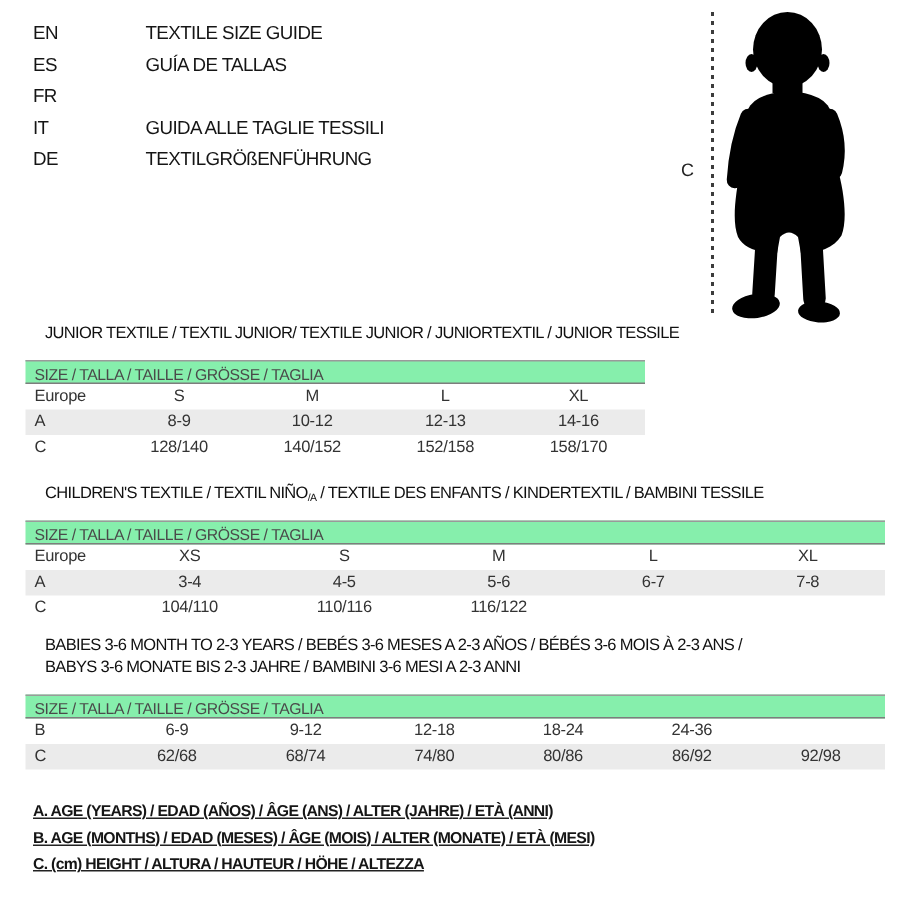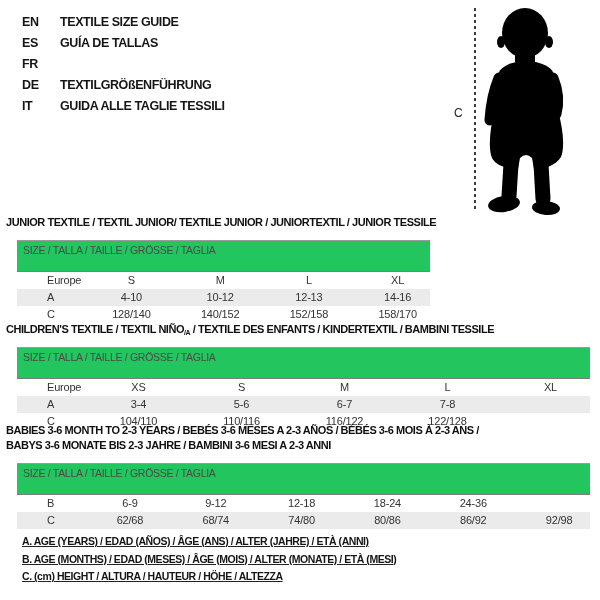--- a/index.html
+++ b/index.html
@@ -2,47 +2,47 @@
 <html><head>
 <meta charset="utf-8">
 <style>
   html,body{margin:0;padding:0;background:#fff;}
   .canvas{
     position:relative;width:600px;height:600px;background:#ffffff;overflow:hidden;
     font-family:"Liberation Sans", sans-serif;color:#222;
   }
   
   .lang-list{position:absolute;left:22px;top:12px;}
-  .lang-row{display:flex;line-height:21px;font-size:12.5px;font-weight:700;
-    letter-spacing:-0.4px;color:#151515;white-space:nowrap;}
+  .lang-row{display:flex;line-height:21px;font-size:12.5px;font-weight:400;
+    letter-spacing:-0.4px;color:#151515;white-space:nowrap;gap:37px;}
   .lang-code{width:38px;flex:0 0 38px;}
   
   .figure-area{position:absolute;left:440px;top:0;width:160px;height:230px;}
   .dashed-line{position:absolute;left:34px;top:8px;width:2px;height:203px;
     background:repeating-linear-gradient(to bottom,#3c3c3c 0 3px,transparent 3px 6px);}
   .figure-c{position:absolute;left:14px;top:106px;font-size:12px;color:#222;}
   .figure-svg{position:absolute;left:38px;top:6px;}
   
-  .section-title{position:absolute;left:6px;font-size:11px;font-weight:700;
+  .section-title{position:absolute;left:30px;font-size:11px;font-weight:400;
     letter-spacing:-0.45px;color:#101010;white-space:nowrap;line-height:15px;}
   .sub{font-size:7px;position:relative;top:2px;}
   
   .size-table{position:absolute;left:17px;font-size:11px;color:#333;}
   .t-w1{width:413px;}
   .t-w2{width:573px;}
-  .size-bar{height:32px;line-height:18px;background:#22c55e;color:#4a4a4a;
+  .size-bar{height:16px;line-height:18px;background:#86efac;color:#4a4a4a;
     padding-left:6px;font-size:10.5px;letter-spacing:-0.3px;
     border-top:1px solid #9a9a9a;border-bottom:1px solid #7d7d7d;
     box-sizing:border-box;white-space:nowrap;}
   .t-row{display:grid;height:17px;line-height:17px;align-items:center;}
   .cols4{grid-template-columns:58px repeat(4,1fr);}
   .cols5{grid-template-columns:58px repeat(5,1fr);}
   .cols6{grid-template-columns:58px repeat(6,1fr);}
   .t-row .lbl{padding-left:6px;text-align:left;letter-spacing:-0.2px;}
-  .t-row span{text-align:center;letter-spacing:-0.2px;white-space:nowrap;margin-left:24px;}
+  .t-row span{text-align:center;letter-spacing:-0.2px;white-space:nowrap;}
   .alt{background:#ebebeb;}
   
   .footnotes{position:absolute;left:22px;top:533px;text-decoration:underline;}
   .footnote{font-size:10.5px;font-weight:700;letter-spacing:-0.45px;
     line-height:17.5px;color:#151515;white-space:nowrap;}
 </style>
 </head>
 <body>
 
 <div class="canvas">
@@ -53,26 +53,26 @@
       <span class="lang-label">TEXTILE SIZE GUIDE</span>
     </div>
     <div class="lang-row">
       <span class="lang-code">ES</span>
       <span class="lang-label">GUÍA DE TALLAS</span>
     </div>
     <div class="lang-row">
       <span class="lang-code">FR</span>
     </div>
     <div class="lang-row">
+      <span class="lang-code">IT</span>
+      <span class="lang-label">GUIDA ALLE TAGLIE TESSILI</span>
+    </div>
+    <div class="lang-row">
       <span class="lang-code">DE</span>
       <span class="lang-label">TEXTILGRÖßENFÜHRUNG</span>
-    </div>
-    <div class="lang-row">
-      <span class="lang-code">IT</span>
-      <span class="lang-label">GUIDA ALLE TAGLIE TESSILI</span>
     </div>
   </div>
 
   <div class="figure-area">
     <div class="dashed-line"></div>
     <span class="figure-c">C</span>
     <svg class="figure-svg" width="100" height="210" viewBox="0 0 100 210" aria-hidden="true">
       <g fill="#000000" stroke="none">
         <ellipse cx="47" cy="27" rx="23" ry="25"></ellipse>
         <ellipse cx="23" cy="36" rx="4" ry="6"></ellipse>
@@ -96,21 +96,21 @@
     <div class="size-bar">SIZE / TALLA / TAILLE / GRÖSSE / TAGLIA</div>
     <div class="t-row cols4">
       <span class="lbl">Europe</span>
       <span>S</span>
       <span>M</span>
       <span>L</span>
       <span>XL</span>
     </div>
     <div class="t-row cols4 alt">
       <span class="lbl">A</span>
-      <span>4-10</span>
+      <span>8-9</span>
       <span>10-12</span>
       <span>12-13</span>
       <span>14-16</span>
     </div>
     <div class="t-row cols4">
       <span class="lbl">C</span>
       <span>128/140</span>
       <span>140/152</span>
       <span>152/158</span>
       <span>158/170</span>
@@ -126,30 +126,30 @@
       <span class="lbl">Europe</span>
       <span>XS</span>
       <span>S</span>
       <span>M</span>
       <span>L</span>
       <span>XL</span>
     </div>
     <div class="t-row cols5 alt">
       <span class="lbl">A</span>
       <span>3-4</span>
+      <span>4-5</span>
       <span>5-6</span>
       <span>6-7</span>
       <span>7-8</span>
     </div>
     <div class="t-row cols5">
       <span class="lbl">C</span>
       <span>104/110</span>
       <span>110/116</span>
       <span>116/122</span>
-      <span>122/128</span>
     </div>
   </div>
 
   <div class="section-title" style="top:423px">
     <div>BABIES 3-6 MONTH TO 2-3 YEARS / BEBÉS 3-6 MESES A 2-3 AÑOS / BÉBÉS 3-6 MOIS À 2-3 ANS /</div>
     <div>BABYS 3-6 MONATE BIS 2-3 JAHRE / BAMBINI 3-6 MESI A 2-3 ANNI</div>
   </div>
   <div class="size-table t-w2" style="top:463px">
     <div class="size-bar">SIZE / TALLA / TAILLE / GRÖSSE / TAGLIA</div>
     <div class="t-row cols6">

